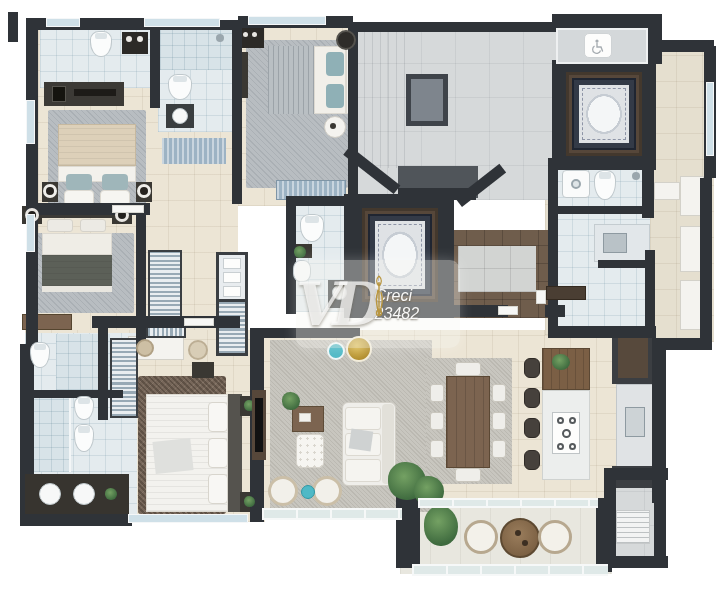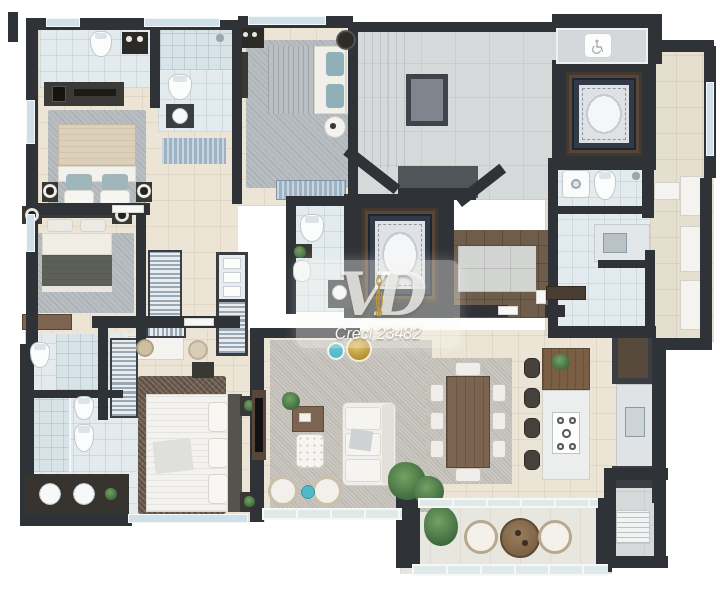--- a/index.html
+++ b/index.html
@@ -57,21 +57,21 @@
   .stripeH{background:repeating-linear-gradient(90deg,#98a9b5 0 2px,#e9edf0 2px 4.5px);border:2px solid #3a3e42;z-index:3;}
   .fold{background-image:repeating-linear-gradient(0deg,rgba(0,0,0,.06) 0 1px,transparent 1px 6px);}
   .carpet{background:#333a47;border:2px solid #1f2531;z-index:5;}
   .carpet .oval{position:absolute;inset:5px;background:#dfe2e5;outline:1px dashed #8d94a6;outline-offset:-4px;
     background-image:radial-gradient(ellipse 58% 56% at 50% 50%,#f4f6f7 0 54%,#c6ccd3 55% 61%,#dfe2e5 62%);}
   .grille{background:#f2f3f3;border:1px solid #c6c9ca;
     background-image:repeating-linear-gradient(0deg,rgba(90,100,105,.35) 0 1px,transparent 1px 5px);z-index:5;}
   .voidbox{border:5px solid #3f444a;background:#7e858d;z-index:3;}
   
   .wm{z-index:10;background:rgba(248,247,243,.38);border-radius:10px;box-shadow:0 0 14px rgba(255,255,255,.25);
-      display:flex;flex-direction:column;align-items:center;justify-content:center;}
+      display:flex;flex-direction:row;align-items:center;justify-content:space-between;}
   .wm .logo{font-family:"DejaVu Serif","Liberation Serif",serif;font-style:italic;font-weight:bold;
       font-size:60px;line-height:58px;letter-spacing:-10px;color:rgba(255,255,255,.72);
       text-shadow:0 2px 3px rgba(95,88,74,.45);}
   .wm .lic{font-family:Liberation Sans, sans-serif;font-style:italic;font-size:16px;
       color:rgba(255,255,255,.95);text-shadow:0 1px 2px rgba(95,88,74,.75);margin-top:2px;}
   .plate{background:#fdfdfc;border:1px solid #cfd3d5;border-radius:5px;z-index:6;
       display:flex;align-items:center;justify-content:center;}
 </style>
 </head>
 <body>

